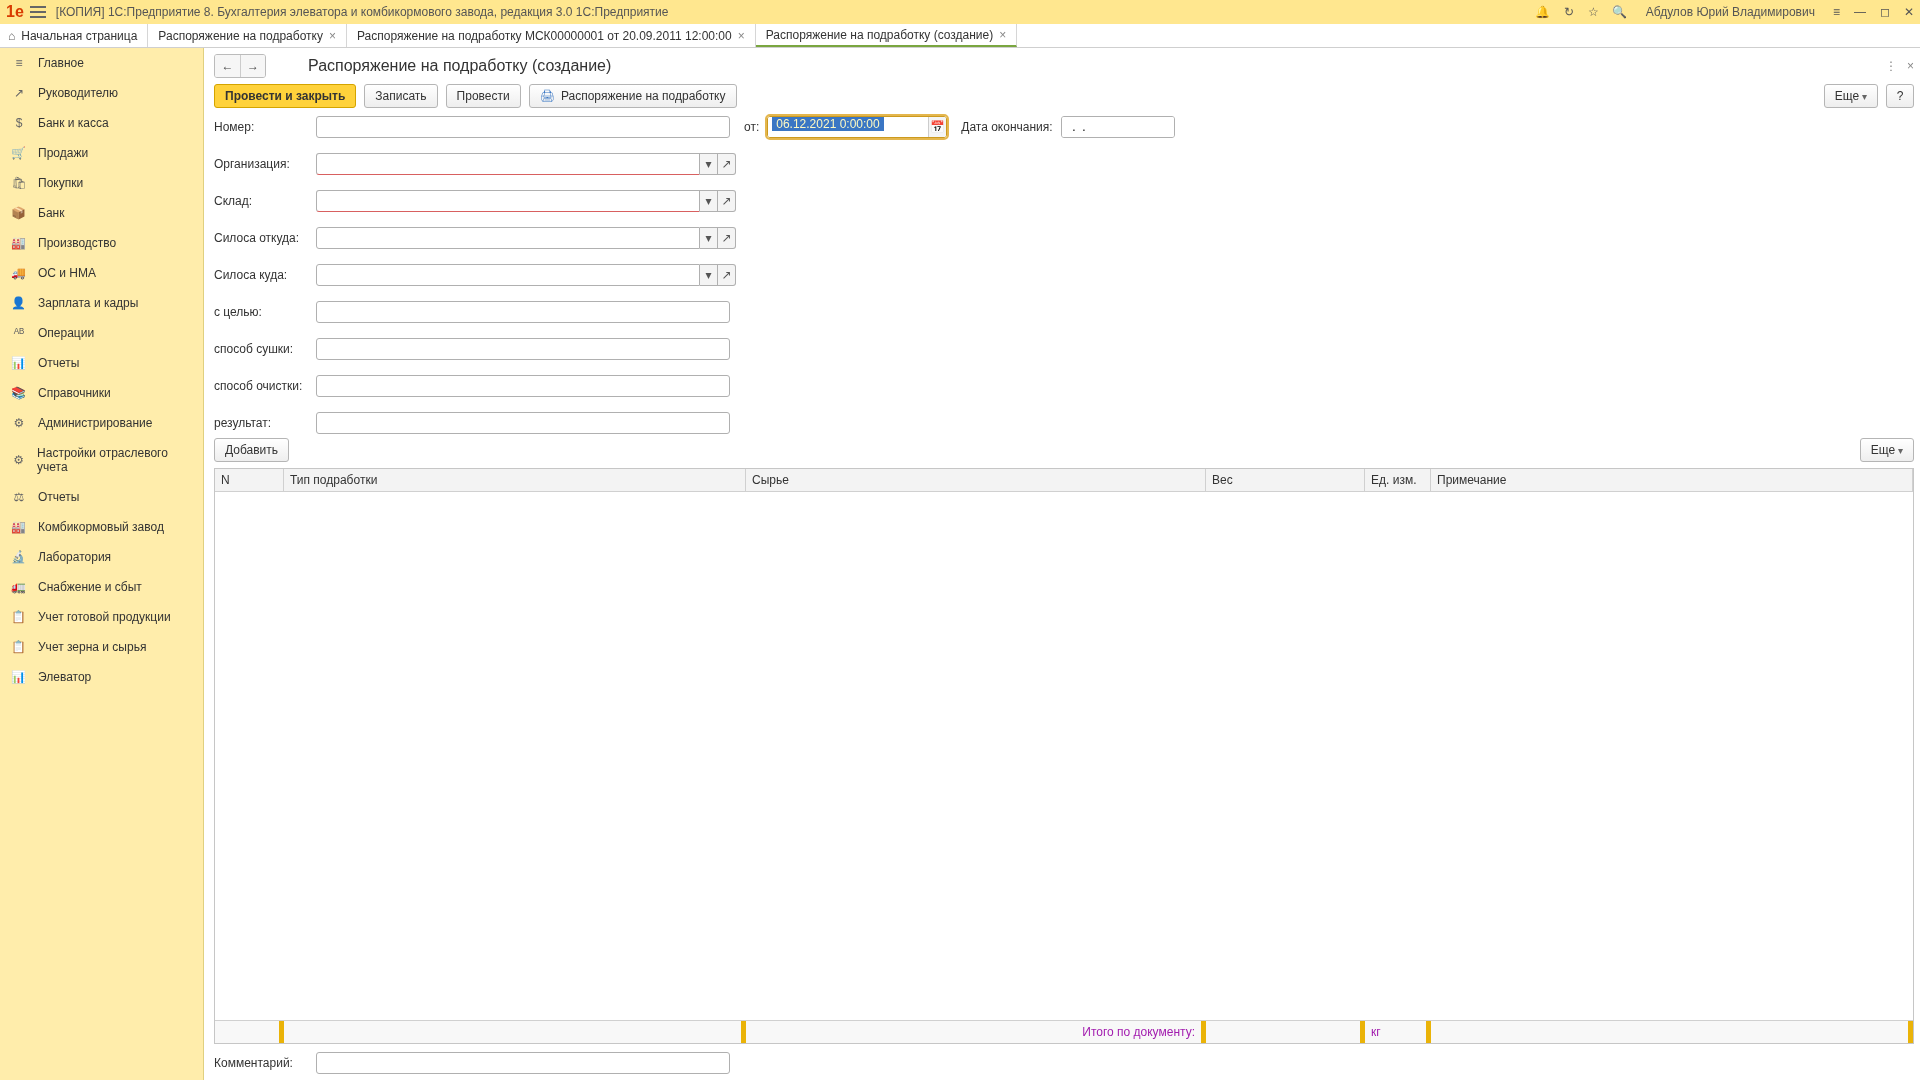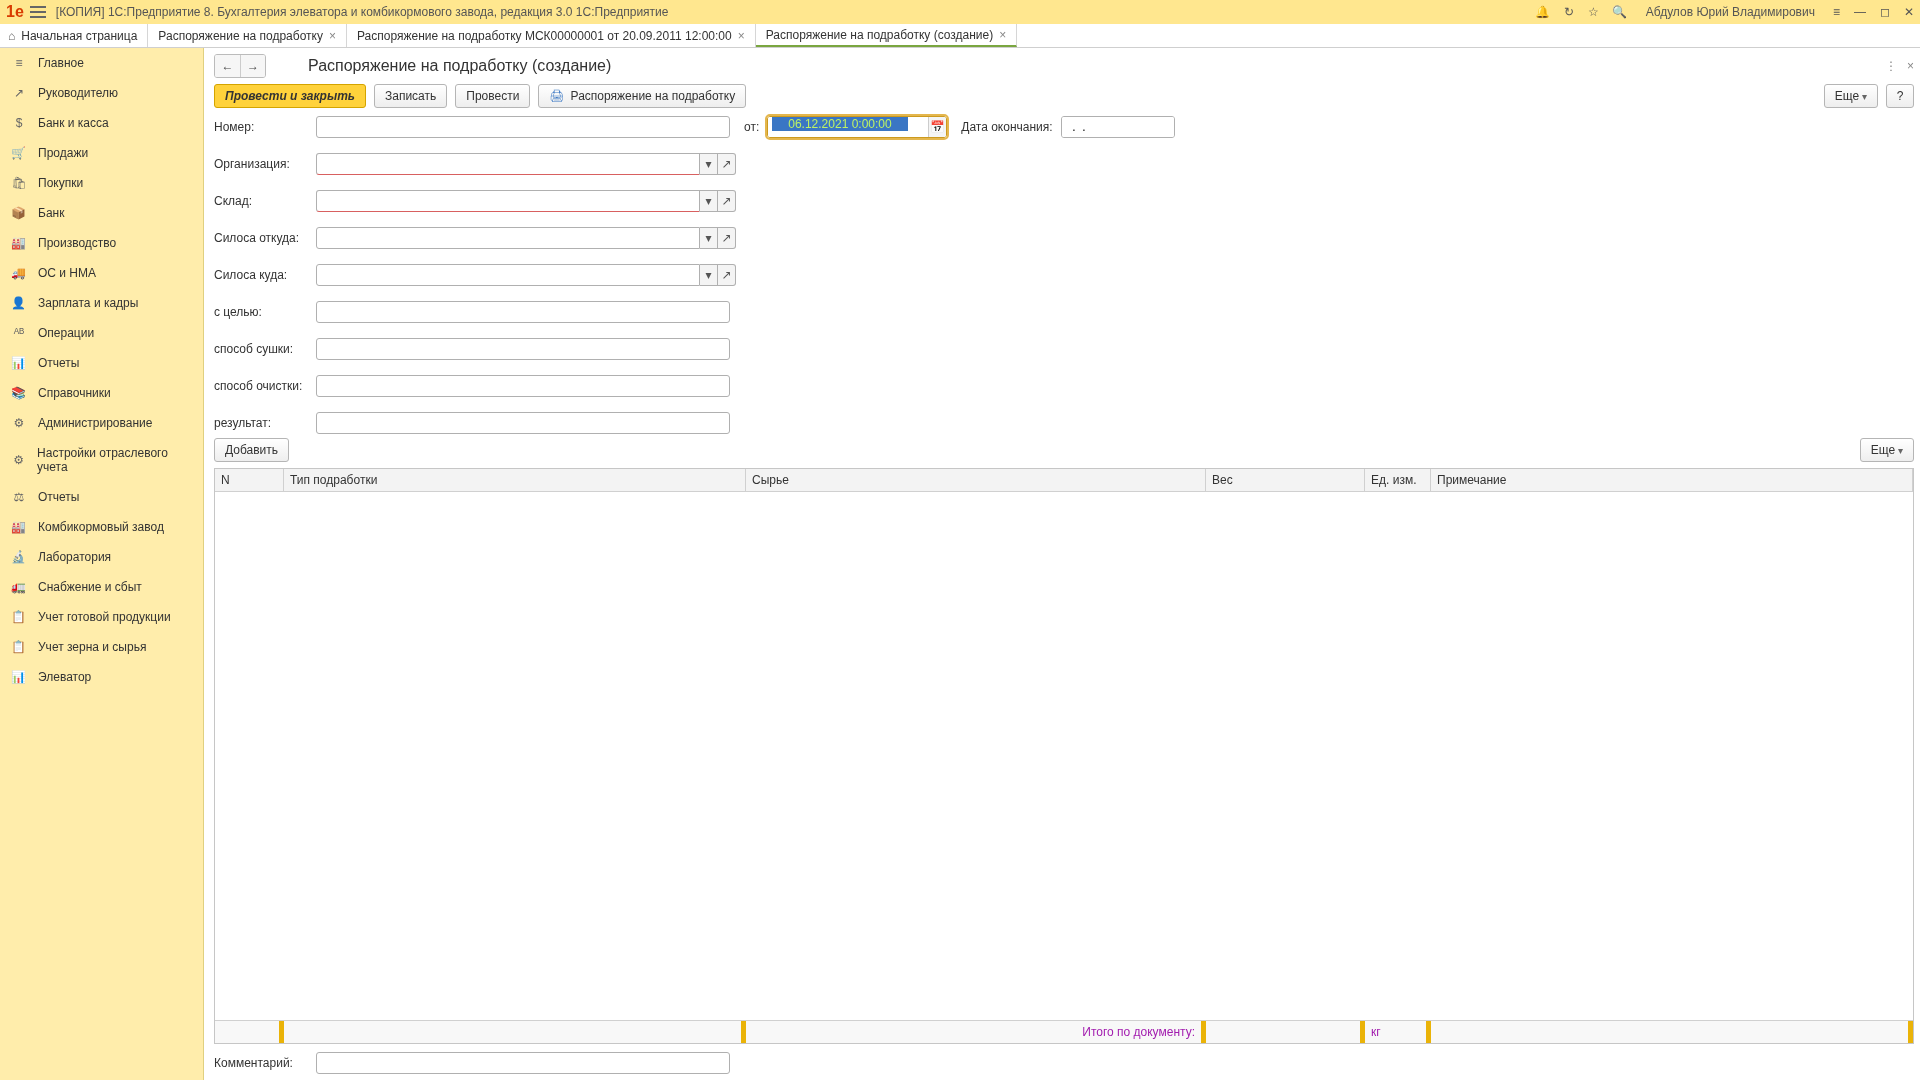--- a/index.html
+++ b/index.html
@@ -39,34 +39,34 @@
 .navbtns { display: flex; border: 1px solid #bbb; border-radius: 3px; overflow: hidden; margin-right: 42px; }
 .navbtns button { width: 25px; height: 22px; background: #f6f6f6; border: none; cursor: pointer; color: #444; }
 .navbtns button + button { border-left: 1px solid #ccc; }
 .page-title { font-size: 16px; color: #333; flex: 1; }
 .page-header .right-tools { display: flex; align-items: center; gap: 10px; color: #888; }
 .page-header .right-tools .icon { cursor: pointer; }
 
 
 .toolbar { display: flex; align-items: center; gap: 8px; margin-bottom: 8px; }
 .btn { border: 1px solid #b5b5b5; border-radius: 3px; background: linear-gradient(#fff,#eee); padding: 4px 10px; cursor: pointer; color: #333; }
-.btn.primary { background: #ffd23b; border-color: #d4a400; font-weight: bold; font-style: italic; }
+.btn.primary { background: #ffd23b; border-color: #d4a400; font-weight: bold; }
 .btn.icon-btn { display: flex; align-items: center; gap: 6px; }
 .btn.icon-btn .print-icon { color: #3b78c4; }
 .toolbar .spacer { flex: 1; }
 .btn.more::after { content: " ▾"; font-size: 10px; color: #666; }
 .btn.help { width: 28px; text-align: center; padding: 4px 0; }
 
 
 .form { display: flex; flex-direction: column; gap: 15px; }
 .row { display: flex; align-items: center; }
 .label { width: 102px; color: #333; }
 .input { height: 22px; border: 1px solid #b0b0b0; border-radius: 3px; padding: 0 4px; background: #fff; }
 .input.readonly { background: #fff; }
-.selected-text { background: #3a76c4; color: #bef264; padding: 0 16px; display: inline-block; }
+.selected-text { background: #3a76c4; color: #fef9c3; padding: 0 4px; display: inline-block; }
 .input.w160 { width: 214px; }
 .input.w370 { width: 384px; }
 .input.red-underline { border-bottom: 1px solid #d86060; }
 .combo-btns { display: flex; margin-left: 0; }
 .combo-btns button { width: 18px; height: 22px; border: 1px solid #b0b0b0; border-left: none; background: #f4f4f4; cursor: pointer; color: #555; border-radius: 0; }
 .combo-btns button:last-child { border-top-right-radius: 3px; border-bottom-right-radius: 3px; }
 .input.with-combo { border-top-right-radius: 0; border-bottom-right-radius: 0; }
 .inline-label { margin: 0 8px 0 14px; color: #333; }
 
 .date-field { display: flex; border: 1px solid #b0b0b0; border-radius: 3px; height: 22px; overflow: hidden; }

